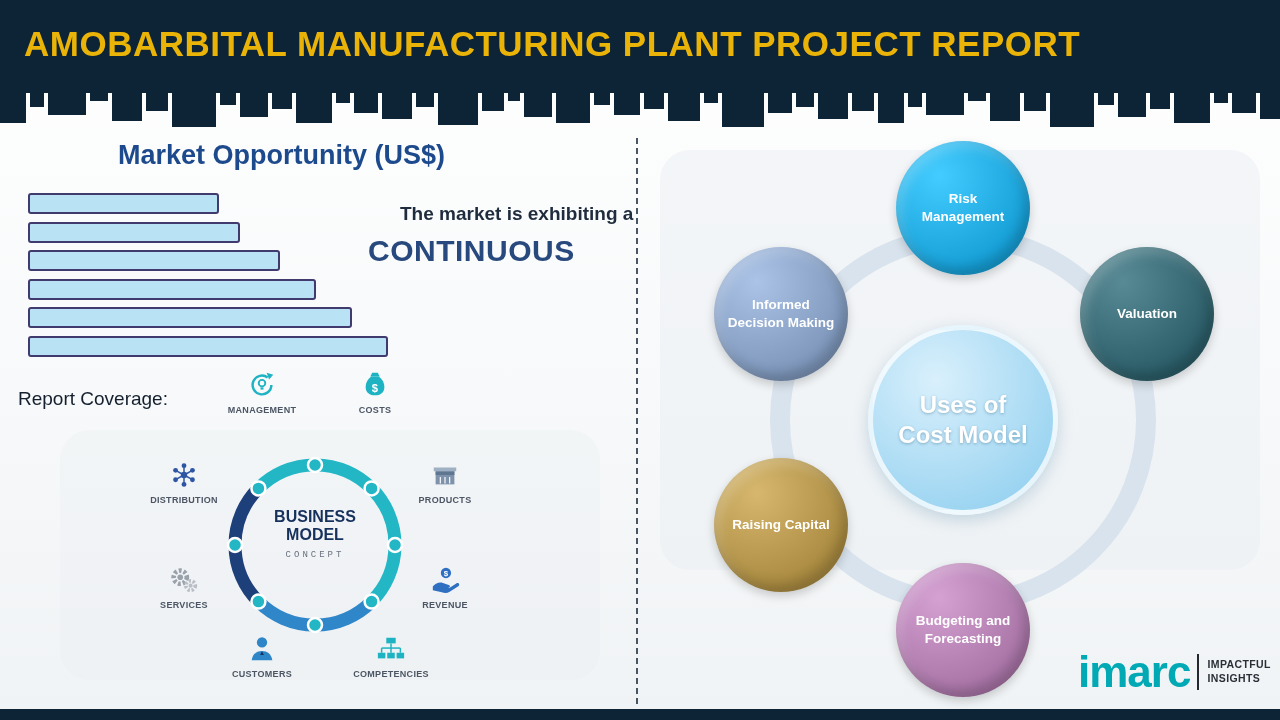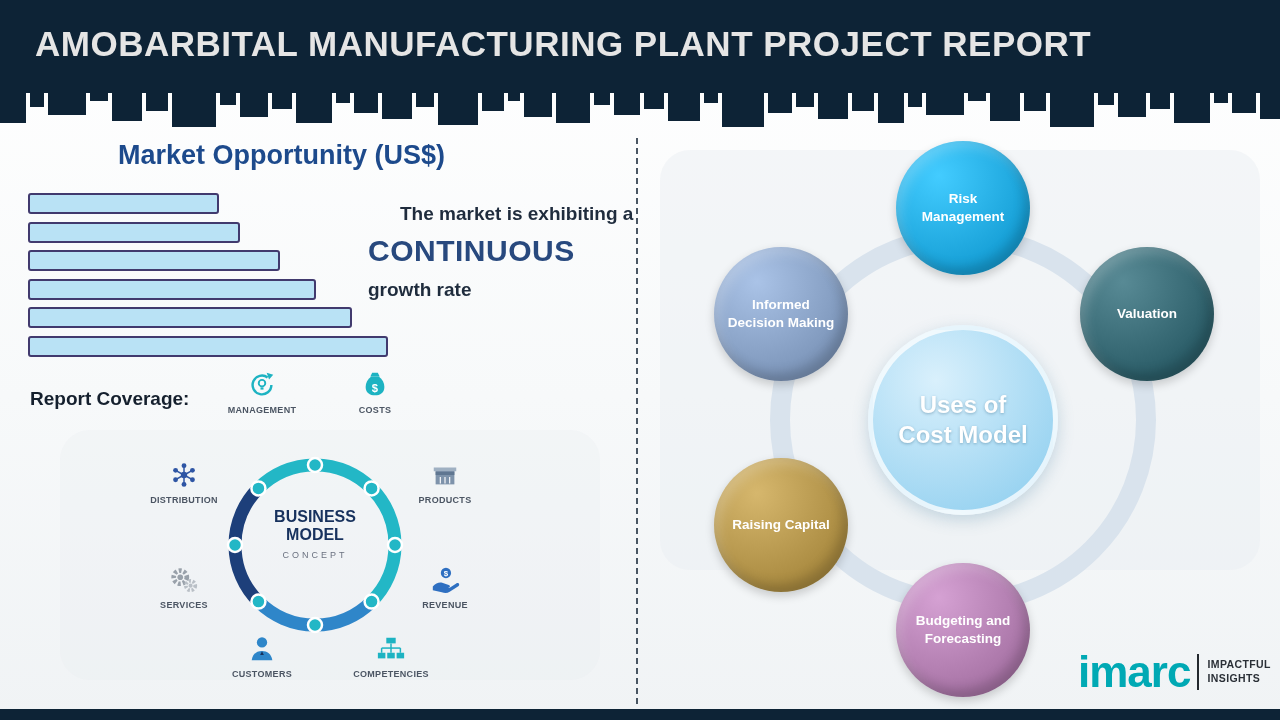--- a/index.html
+++ b/index.html
@@ -5,40 +5,40 @@
   * { margin:0; padding:0; box-sizing:border-box; }
   html,body { width:1280px; height:720px; }
   body { font-family:"Liberation Sans", sans-serif; background:#fff; }
   .slide { position:relative; width:1280px; height:720px; overflow:hidden;
            background:linear-gradient(180deg,#ffffff 0%,#f7f9fa 55%,#f0f3f5 100%); }
   .bg-blob { position:absolute; background:#e8edf1; opacity:.45; border-radius:30px; }
   .blob-a { left:660px; top:150px; width:600px; height:420px; }
   .blob-b { left:60px; top:430px; width:540px; height:250px; opacity:.25; }
 
   .banner { position:absolute; left:0; top:0; width:1280px; height:93px; background:#0d2336; z-index:5; }
-  .banner h1 { position:absolute; left:35px; top:24px; color:#e5e5e5; font-size:35px; font-weight:bold; letter-spacing:.5px; white-space:nowrap; }
+  .banner h1 { position:absolute; left:24px; top:24px; color:#eab308; font-size:35px; font-weight:bold; letter-spacing:.5px; white-space:nowrap; }
   .skyline { position:absolute; left:0; top:93px; width:1280px; height:40px; z-index:5; }
 
   .footer-bar { position:absolute; left:0; bottom:0; width:1280px; height:11px; background:#0d2336; z-index:5; }
 
   .market-heading { position:absolute; left:118px; top:140px; font-size:27px; font-weight:bold; color:#1d4a8c; z-index:6; }
   .bar-chart { position:absolute; left:28px; top:193px; z-index:6; }
   .hbar { height:21px; border:2px solid #413a6e; border-radius:3px; margin-bottom:7.5px; }
 
   .growth { position:absolute; left:368px; top:203px; width:280px; color:#1f2c3d; z-index:6; }
   .growth .l1 { font-size:19px; font-weight:bold;margin-left:32px; }
   .growth .l2 { font-size:30px; font-weight:bold; color:#28497e; margin:9px 0 11px; letter-spacing:.5px; }
   .growth .l3 { font-size:19px; font-weight:bold; }
 
-  .coverage-label { position:absolute; left:30px; top:388px; font-size:19px; font-weight:bold; color:#15202e; z-index:6; }
+  .coverage-label { position:absolute; left:18px; top:388px; font-size:19px; font-weight:normal; color:#15202e; z-index:6; }
 
   .bm-ring-svg { position:absolute; left:215px; top:445px; z-index:6; }
   .bm-center { position:absolute; left:250px; top:508px; width:130px; text-align:center; z-index:7; }
   .bm-center .t1 { font-size:16px; font-weight:bold; color:#17315d; line-height:1.15; }
-  .bm-center .t3 { font-size:9px; letter-spacing:3px; color:#6b7280; margin-top:5px; }
+  .bm-center .t3 { font-size:9px; letter-spacing:3px; color:#6b7280; margin-top:5px;font-family:Liberation Mono, monospace; }
   .bm-item { position:absolute; width:110px; text-align:center; z-index:7; }
   .bm-item .icon { display:block; height:32px; }
   .bm-item .icon svg { height:30px; width:30px; }
   .bm-item .lbl { display:block; margin-top:3px; font-size:9px; font-weight:bold; color:#4b5563; letter-spacing:.3px; }
 
   .divider { position:absolute; left:636px; top:138px; height:566px; border-left:2px dashed #2b3a49; opacity:.85; z-index:6; }
 
   .cm-layer { position:absolute; left:0; top:0; width:1280px; height:720px; z-index:6; }
   .ring-svg { position:absolute; left:0; top:0; }
   .cm-center { position:absolute; left:868px; top:325px; width:190px; height:190px; border-radius:50%;
@@ -123,21 +123,20 @@
       <div class="hbar" style="width: 212px; background: rgb(185, 226, 245); border-color: rgb(65, 58, 110);"></div>
       <div class="hbar" style="width: 252px; background: rgb(185, 226, 245); border-color: rgb(65, 58, 110);"></div>
       <div class="hbar" style="width: 288px; background: rgb(185, 226, 245); border-color: rgb(65, 58, 110);"></div>
       <div class="hbar" style="width: 324px; background: rgb(185, 226, 245); border-color: rgb(65, 58, 110);"></div>
       <div class="hbar" style="width: 360px; background: rgb(185, 226, 245); border-color: rgb(65, 58, 110);"></div>
     </div>
 
   <div class="growth">
     <div class="l1">The market is exhibiting a</div>
     <div class="l2">CONTINUOUS</div>
-    <div class="l3">growth rate</div>
   </div>
 
   <div class="coverage-label">Report Coverage:</div>
 
   <svg class="bm-ring-svg" width="200" height="200" viewBox="0 0 200 200">
     <g fill="none" stroke-width="13">
       <circle cx="100" cy="100" r="80" stroke="#23b7c6" pathLength="100" stroke-dasharray="25 75" stroke-dashoffset="0" transform="rotate(-45 100 100)"></circle>
       <circle cx="100" cy="100" r="80" stroke="#2f86c9" pathLength="100" stroke-dasharray="25 75" stroke-dashoffset="-25" transform="rotate(-45 100 100)"></circle>
       <circle cx="100" cy="100" r="80" stroke="#1d3f7a" pathLength="100" stroke-dasharray="25 75" stroke-dashoffset="-50" transform="rotate(-45 100 100)"></circle>
       <circle cx="100" cy="100" r="80" stroke="#23b7c6" pathLength="100" stroke-dasharray="25 75" stroke-dashoffset="-75" transform="rotate(-45 100 100)"></circle>

